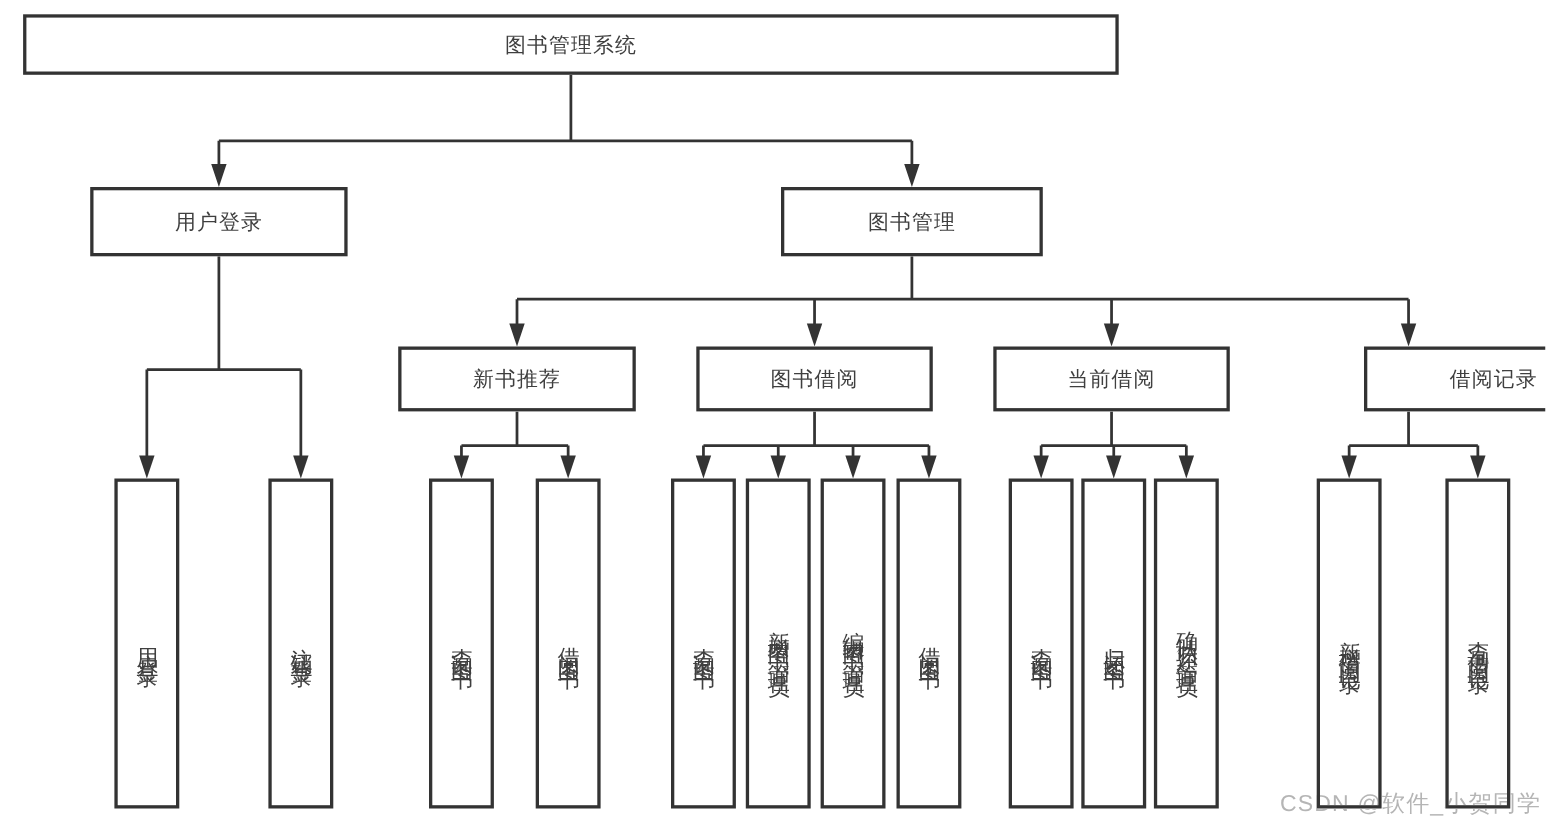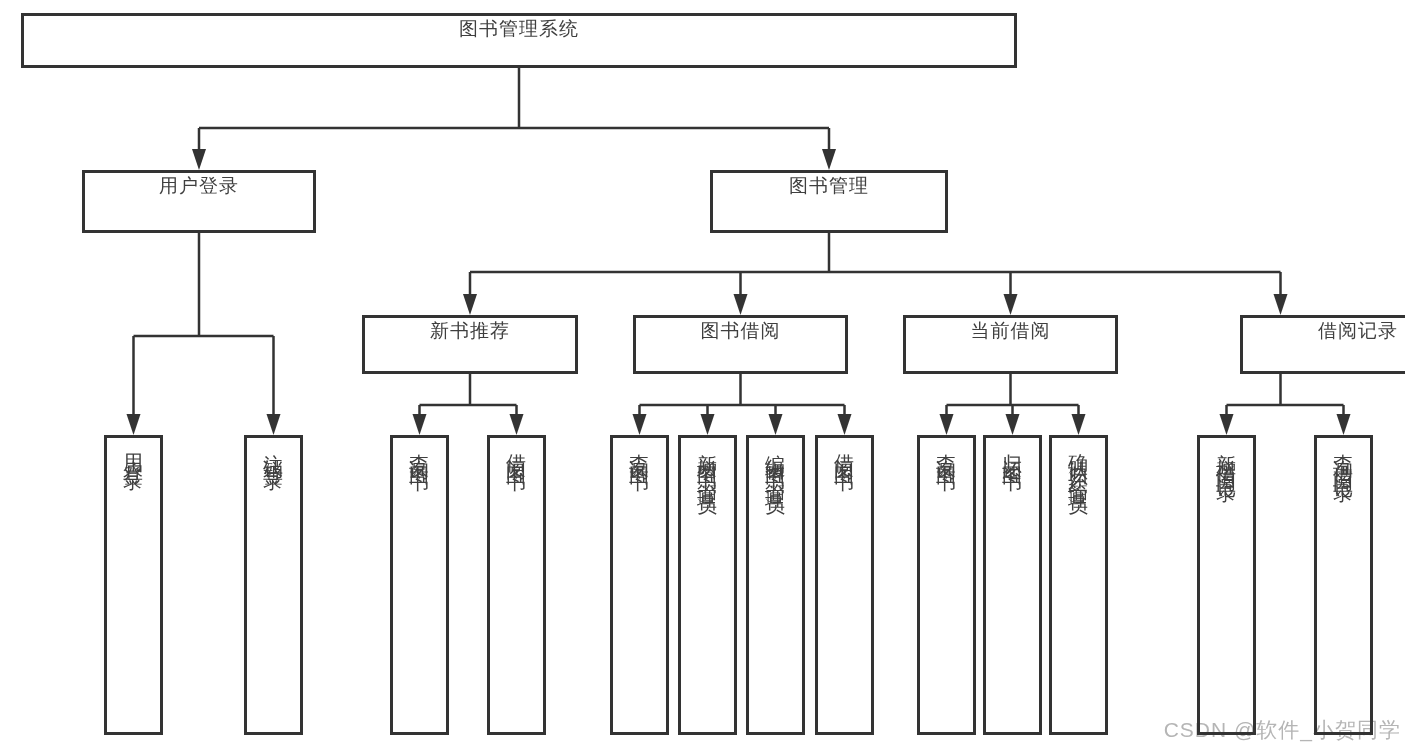--- a/index.html
+++ b/index.html
@@ -24,21 +24,21 @@
   #connectors polygon {
     fill: #333333;
     stroke: none;
   }
   .box {
     position: absolute;
     box-sizing: border-box;
     border: 3px solid #333333;
     background: #ffffff;
     display: flex;
-    align-items: flex-start;
+    align-items: center;
     justify-content: center;
     color: #3f3f3f;
   }
   .h-label {
     font-size: 19px;
     letter-spacing: 1px;
     white-space: nowrap;
   }
   .v-label {
     writing-mode: vertical-rl;

